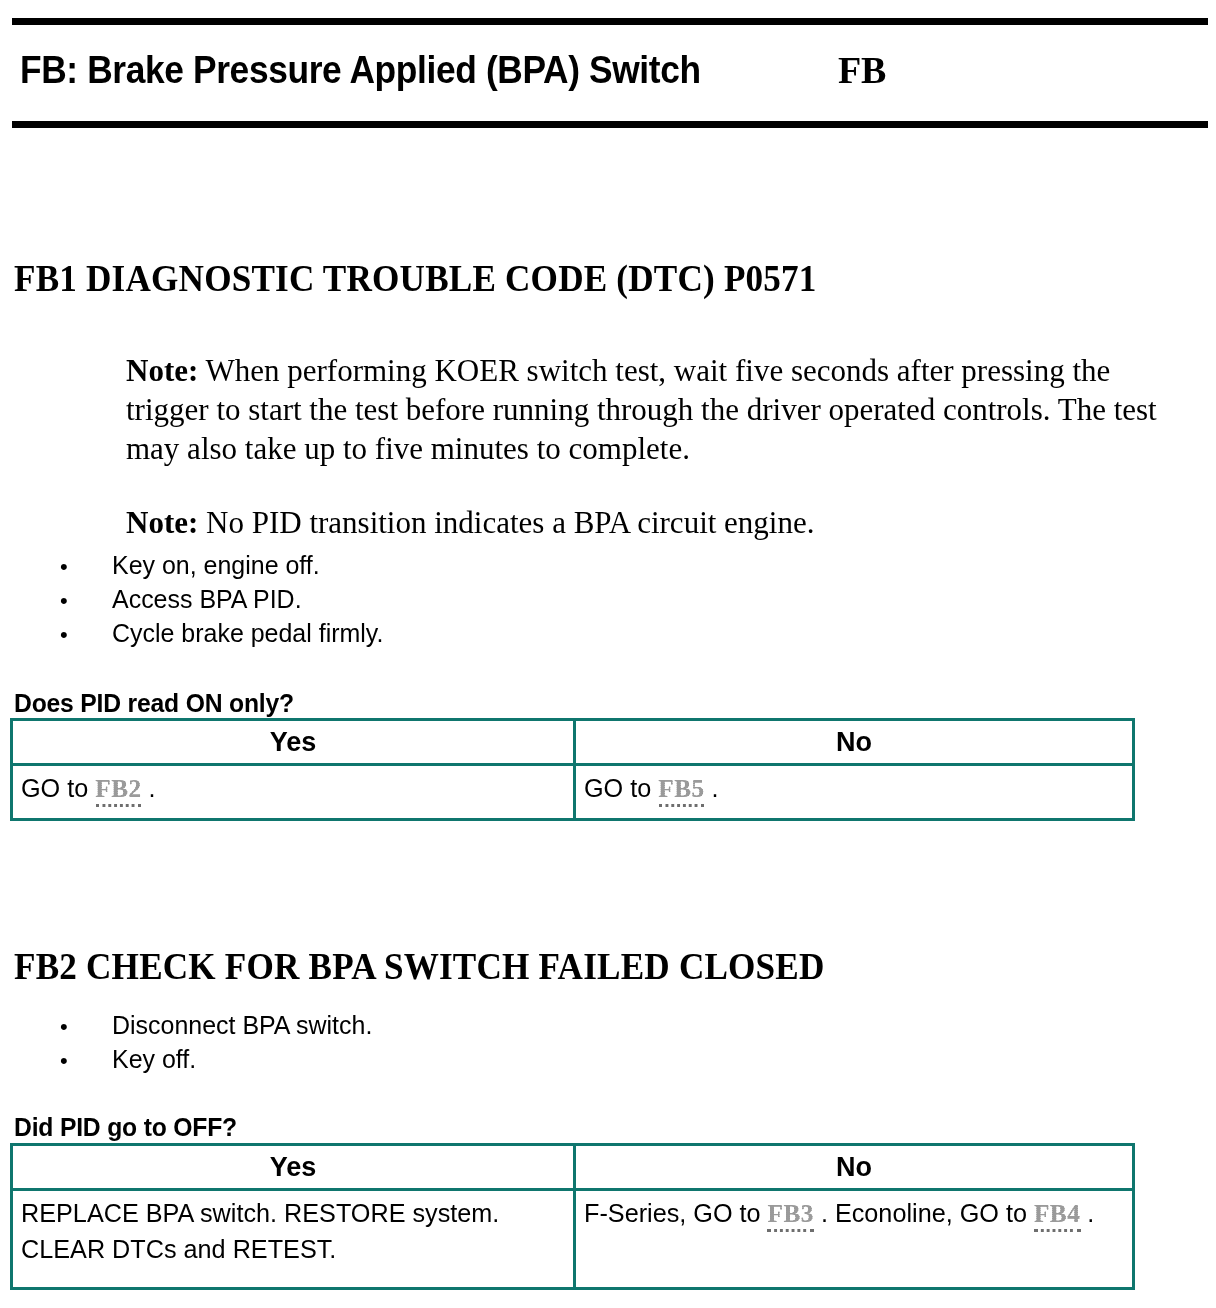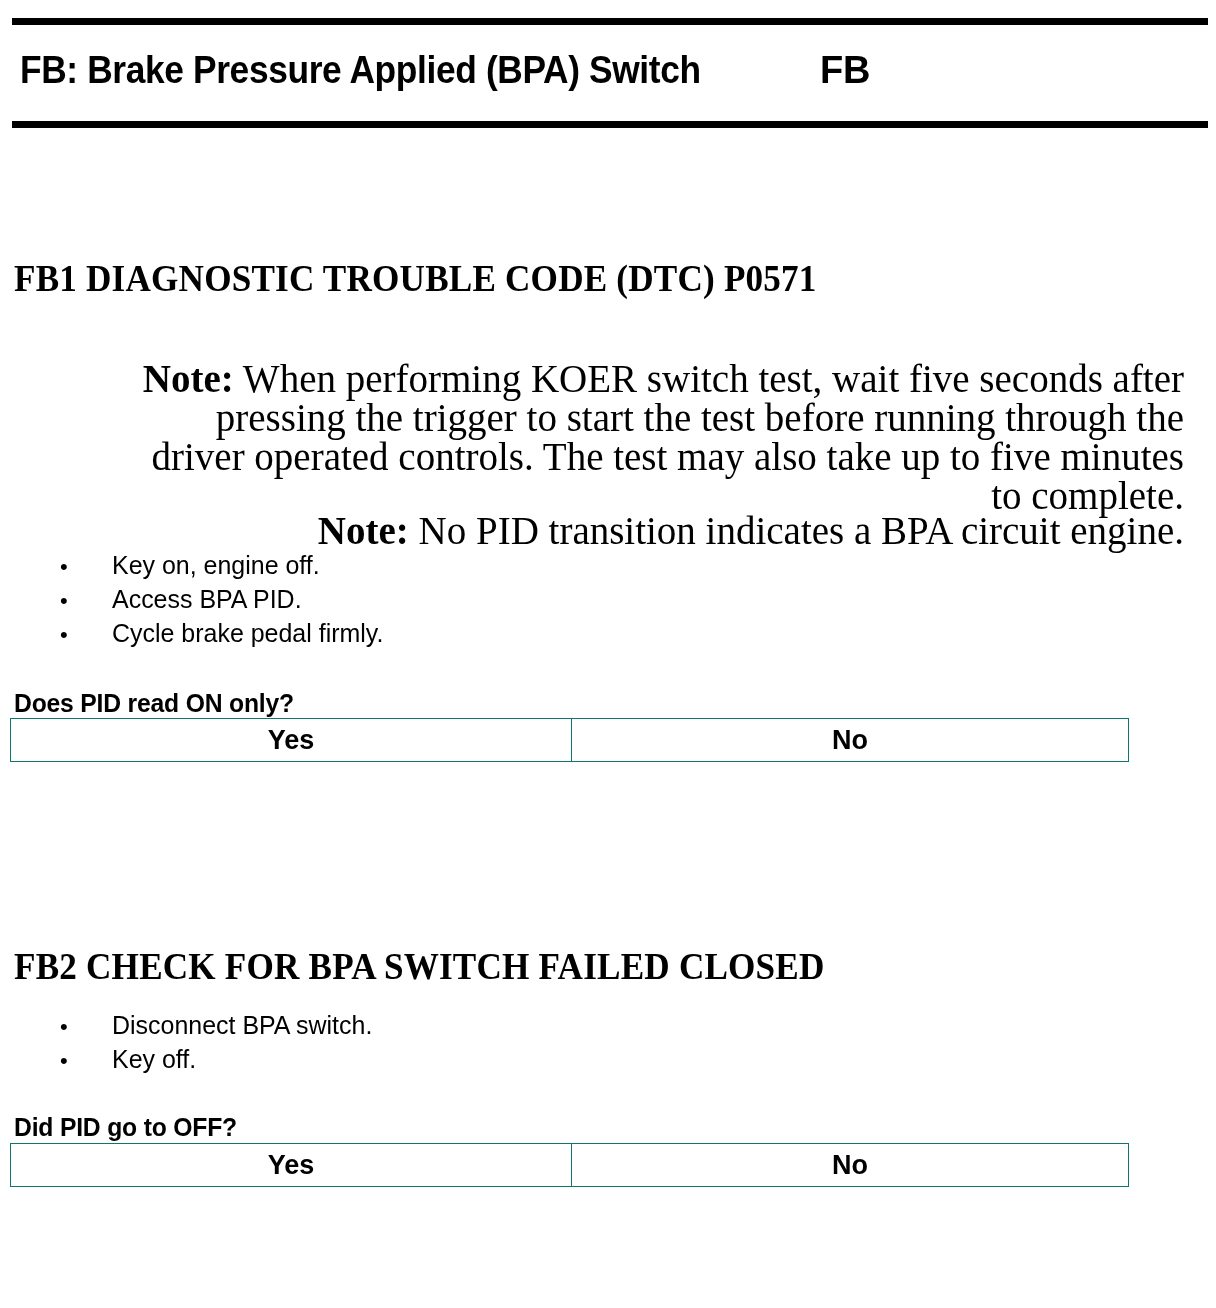--- a/index.html
+++ b/index.html
@@ -47,24 +47,24 @@
   .header-title {
     font-family: "Liberation Sans Narrow", "Liberation Sans", sans-serif;
     font-weight: bold;
     font-size: 38px;
     letter-spacing: -0.4px;
     transform: scaleX(0.93);
     transform-origin: left center;
     white-space: nowrap;
   }
   .header-code {
-    font-family: Liberation Sans, sans-serif;
+    font-family: Liberation Serif, serif;
     font-weight: bold;
     font-size: 38px;
-    margin-left: 68px;
+    margin-left: 86px;
     white-space: nowrap;
   }
 
   
   .section-heading {
     position: absolute;
     left: 14px;
     font-family: "Liberation Serif", "DejaVu Serif", serif;
     font-weight: bold;
     font-size: 37px;
@@ -72,26 +72,26 @@
     transform: scaleX(0.95);
     transform-origin: left center;
     white-space: nowrap;
   }
   #heading-fb1 { top: 232px; }
   #heading-fb2 { top: 920px; }
 
   
   .note-block {
     position: absolute;
-    left: 116px;
+    left: 126px;
     width: 1068px;
     font-family: "Liberation Serif", "DejaVu Serif", serif;
-    font-size: 39px;
+    font-size: 31px;
     line-height: 39px;
-    text-align: right;
+    text-align: left;
   }
   #note-1 { top: 320px; }
   #note-2 { top: 472px; }
   .note-label {
     font-weight: bold;
   }
 
   
   .bullet-list {
     position: absolute;
@@ -143,21 +143,21 @@
     left: 10px;
     width: 1116px;
     border-collapse: collapse;
     table-layout: fixed;
     background: #ffffff;
   }
   #table-fb1 { top: 718px; }
   #table-fb2 { top: 1143px; }
 
   .decision-table td {
-    border: 1px solid #0f766e;
+    border: 3px solid #0f766e;
     padding: 0;
     vertical-align: top;
     font-family: "Liberation Sans Narrow", "Liberation Sans", sans-serif;
     font-size: 26px;
   }
   .col-yes { width: 560px; }
   .col-no  { width: 556px; }
 
   .decision-table .th-cell {
     text-align: center;
@@ -237,20 +237,28 @@
 </ul>
 
 <div class="question-label" id="question-1">Does PID read ON only?</div>
 
 <table class="decision-table" id="table-fb1">
   <tbody>
     <tr>
       <td class="th-cell col-yes">Yes</td>
       <td class="th-cell col-no">No</td>
     </tr>
+    <tr>
+      <td class="td-cell col-yes">
+        <span class="cell-text"><span>GO to </span><a class="xref" href="#">FB2</a><span> .</span></span>
+      </td>
+      <td class="td-cell col-no">
+        <span class="cell-text"><span>GO to </span><a class="xref" href="#">FB5</a><span> .</span></span>
+      </td>
+    </tr>
   </tbody>
 </table>
 
 <h1 class="section-heading" id="heading-fb2">FB2 CHECK FOR BPA SWITCH FAILED CLOSED</h1>
 
 <ul class="bullet-list" id="bullets-fb2">
   <li class="bullet-item">
     <span class="bullet-dot">•</span>
     <span class="bullet-text">Disconnect BPA switch.</span>
   </li>
@@ -261,14 +269,22 @@
 </ul>
 
 <div class="question-label" id="question-2">Did PID go to OFF?</div>
 
 <table class="decision-table" id="table-fb2">
   <tbody>
     <tr>
       <td class="th-cell col-yes">Yes</td>
       <td class="th-cell col-no">No</td>
     </tr>
+    <tr>
+      <td class="td-cell tall col-yes">
+        <span class="cell-text">REPLACE BPA switch. RESTORE system. CLEAR DTCs and RETEST.</span>
+      </td>
+      <td class="td-cell tall col-no">
+        <span class="cell-text"><span>F-Series, GO to </span><a class="xref" href="#">FB3</a><span> . Econoline, GO to </span><a class="xref" href="#">FB4</a><span> .</span></span>
+      </td>
+    </tr>
   </tbody>
 </table>
 
 </body></html>

